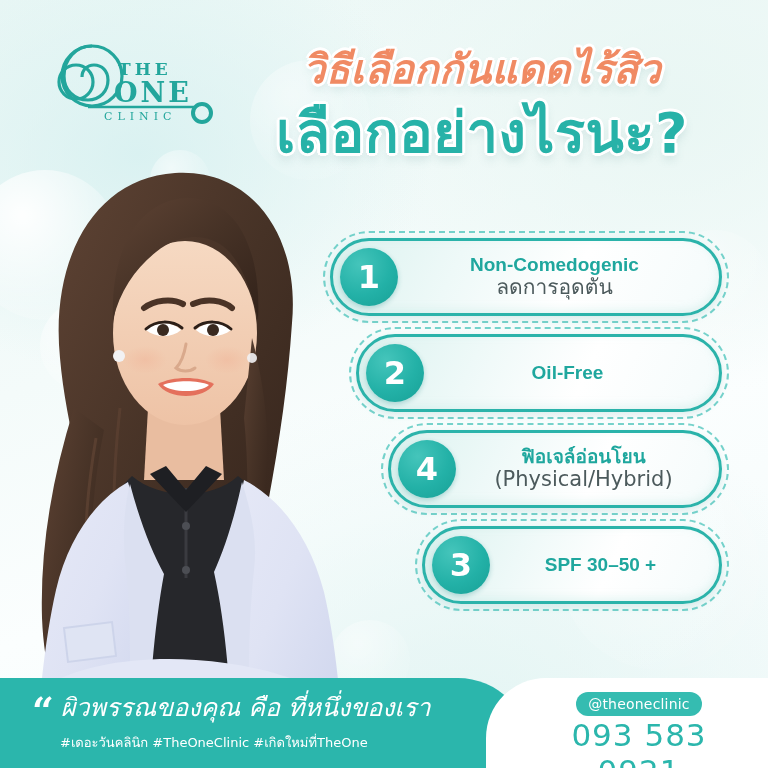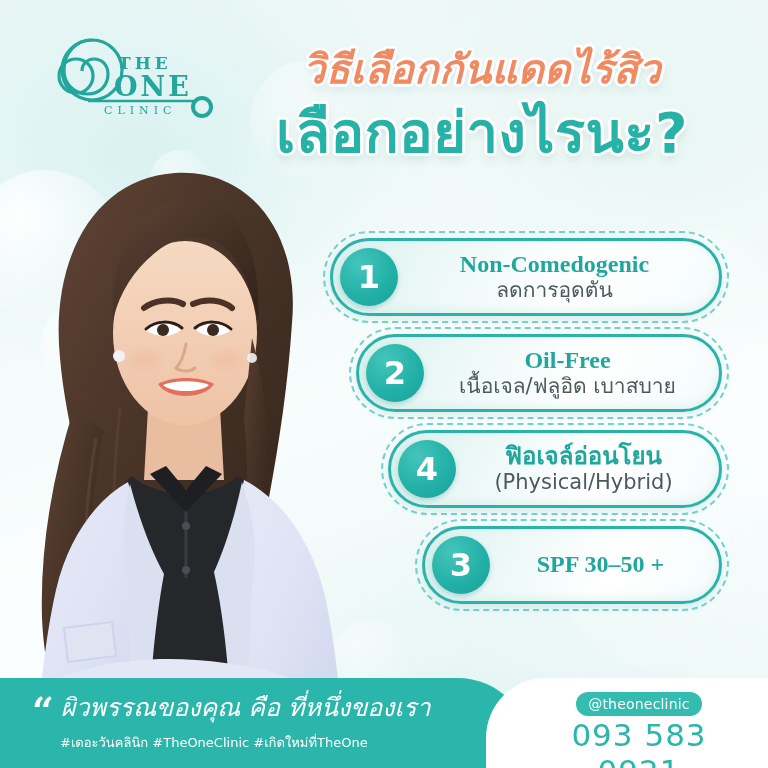--- a/index.html
+++ b/index.html
@@ -34,21 +34,21 @@
   .b2 { width: 92px;  height: 92px;  left: 40px;  top: 300px; opacity: .75; }
   .b3 { width: 60px;  height: 60px;  left: 150px; top: 150px; opacity: .6; }
   .b4 { width: 120px; height: 120px; left: 250px; top: 60px;  opacity: .5; }
   .b5 { width: 200px; height: 200px; left: 560px; top: 470px; opacity: .45; }
   .b6 { width: 110px; height: 110px; left: 660px; top: 230px; opacity: .4; }
   .b7 { width: 80px;  height: 80px;  left: 330px; top: 620px; opacity: .5; }
 
   
   #logo {
     position: absolute;
-    left: 36px; top: 30px;
+    left: 36px; top: 36px;
     width: 190px; height: 94px;
     z-index: 6;
   }
   #logo svg { display: block; width: 100%; height: 100%; }
 
   
   #headline {
     position: absolute;
     right: 26px; top: 48px;
     width: 520px;
@@ -145,23 +145,23 @@
     justify-content: center;
     box-shadow: 0 2px 5px rgba(30,140,135,0.30);
   }
   .pill-text {
     flex: 1 1 auto;
     text-align: center;
     padding: 0 10px 0 2px;
     line-height: 1.14;
   }
   .pill-title {
-    font-family: Liberation Serif, serif;
+    font-family: Liberation Sans, sans-serif;
     font-weight: bold;
-    font-size: 24px;
+    font-size: 19px;
     color: #1fa79e;
     white-space: nowrap;
   }
   .pill-sub {
     font-family: "DejaVu Sans", sans-serif;
     font-size: 21px;
     color: #4c5a5c;
     white-space: nowrap;
     margin-top: 1px;
   }
@@ -377,21 +377,20 @@
         </div>
       </div>
     </div>
 
     <div class="pill-wrap i1">
       <div class="pill-dash"></div>
       <div class="pill">
         <div class="pill-num">2</div>
         <div class="pill-text">
           <div class="pill-title">Oil-Free</div>
-          <div class="pill-sub">เนื้อเจล/ฟลูอิด เบาสบาย</div>
         </div>
       </div>
     </div>
 
     <div class="pill-wrap i2">
       <div class="pill-dash"></div>
       <div class="pill">
         <div class="pill-num">4</div>
         <div class="pill-text">
           <div class="pill-title">ฟิอเจล์อ่อนโยน</div>

